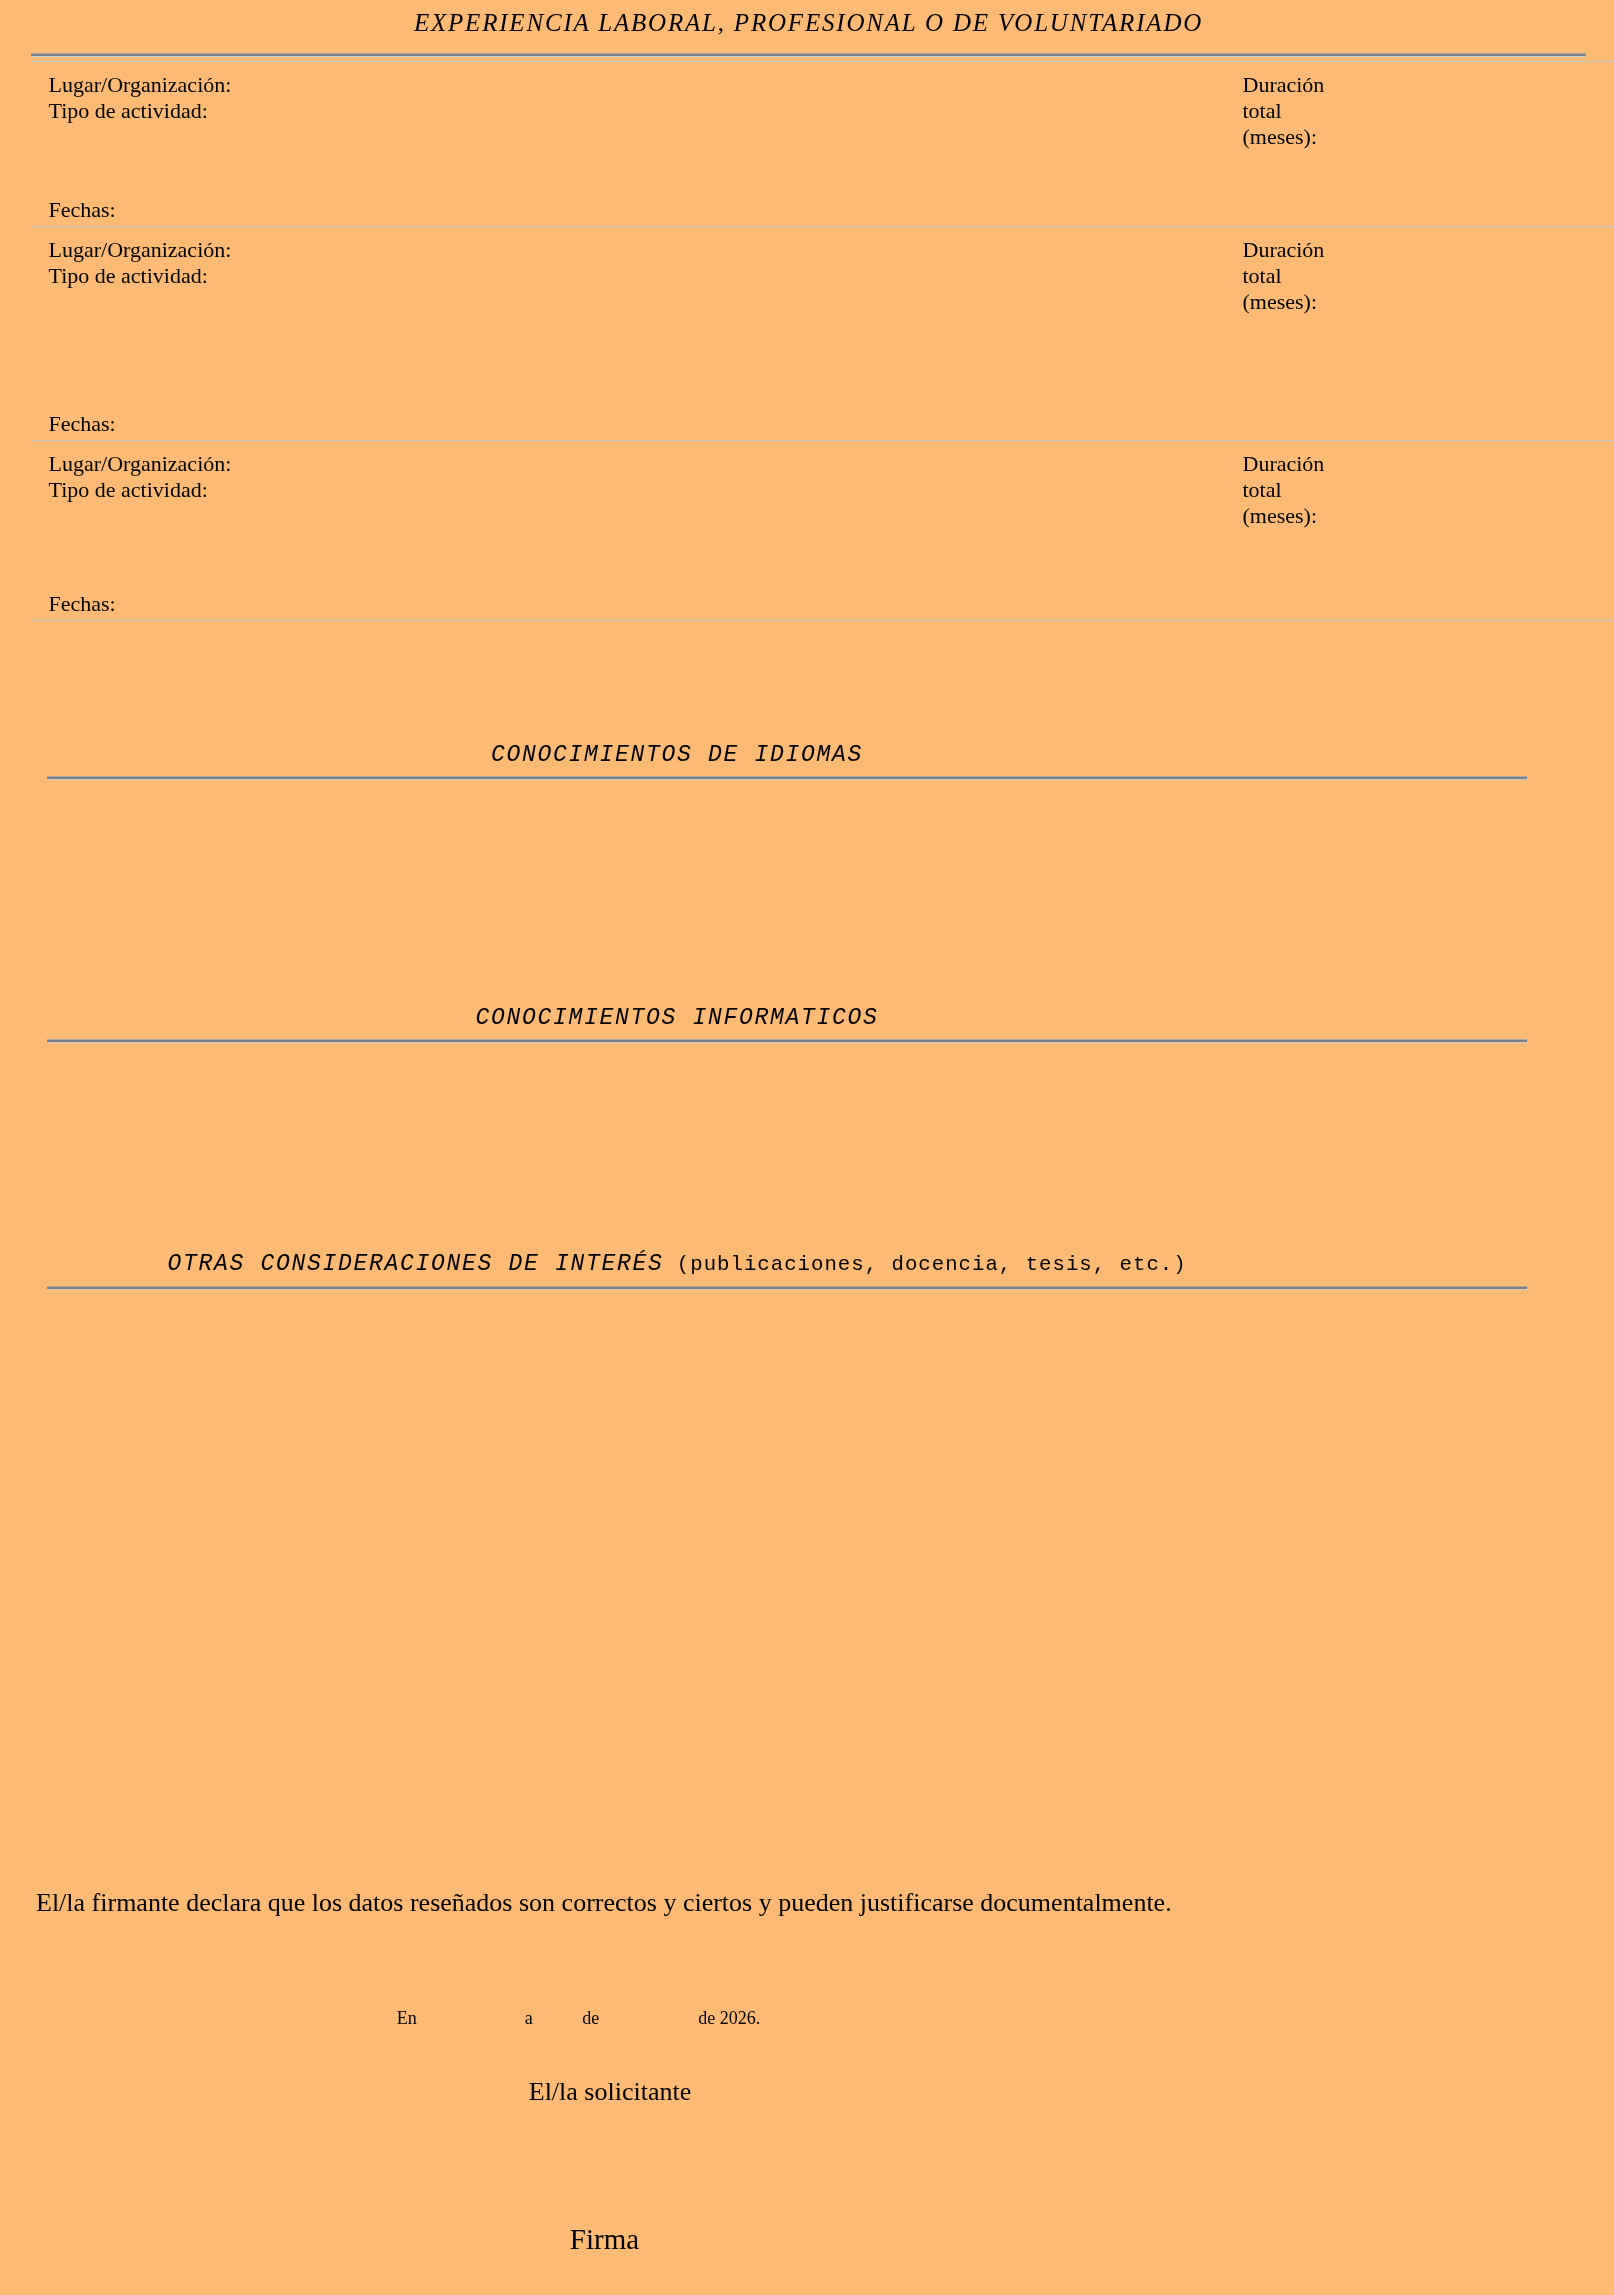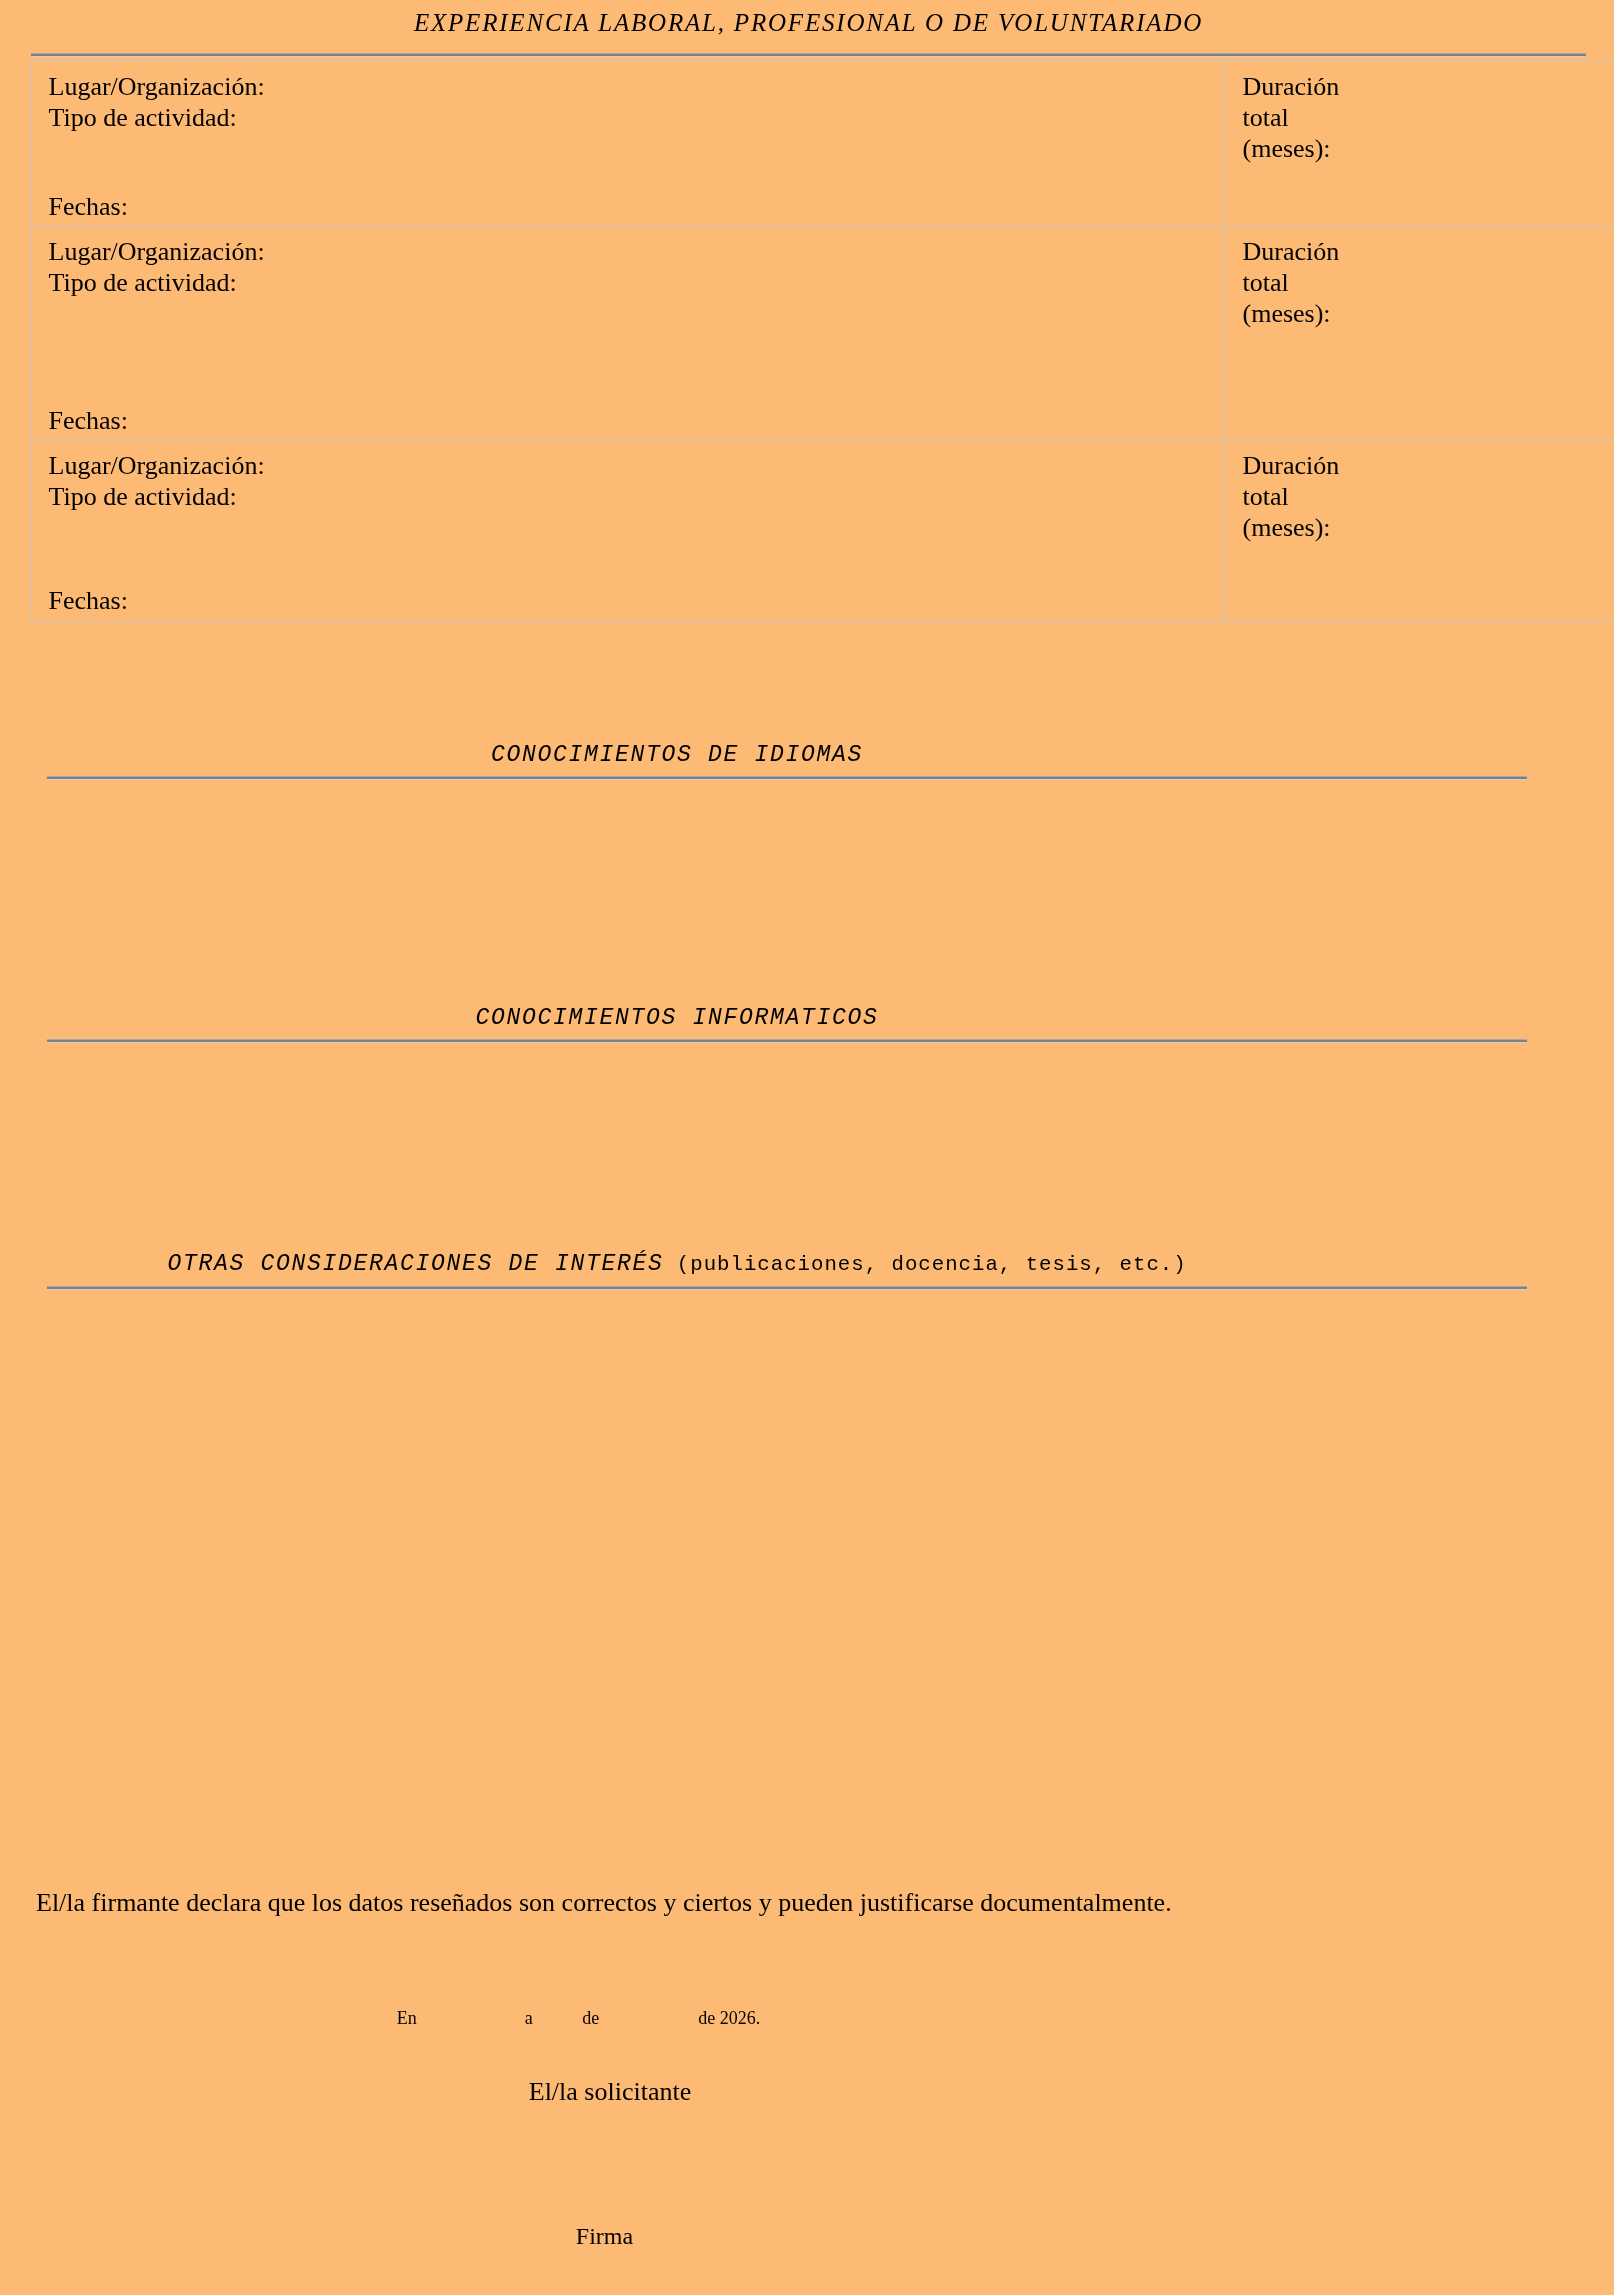--- a/index.html
+++ b/index.html
@@ -48,21 +48,21 @@
     left: 31px;
     top: 61px;
     width: 1555px;
     border-collapse: collapse;
     table-layout: fixed;
   }
   .exp-table td {
     border: 0.8px solid #c8c8c8;
     vertical-align: top;
     padding: 0;
-    font-size: 26px;
+    font-size: 22px;
     line-height: 1.19;
   }
   .exp-table td.left-col {
     width: 1193px;
     position: relative;
   }
   .exp-table td.right-col {
     width: 360px;
     padding: 10px 16.5px 0 16.5px;
   }
@@ -145,21 +145,21 @@
     font-size: 26px;
   }
   .applicant-inner { display: inline-block; margin-right: 149px; }
 
   .firma {
     position: absolute;
     left: 0;
     top: 2223px;
     width: 1374px;
     text-align: center;
-    font-size: 24px;
+    font-size: 29px;
   }
   .firma-inner { display: inline-block; margin-right: 165px; }
 </style>
 </head>
 <body>
 
 <div class="page">
 
   <div class="doc-title">EXPERIENCIA LABORAL, PROFESIONAL O DE VOLUNTARIADO</div>
   <div class="rule-top"></div>

